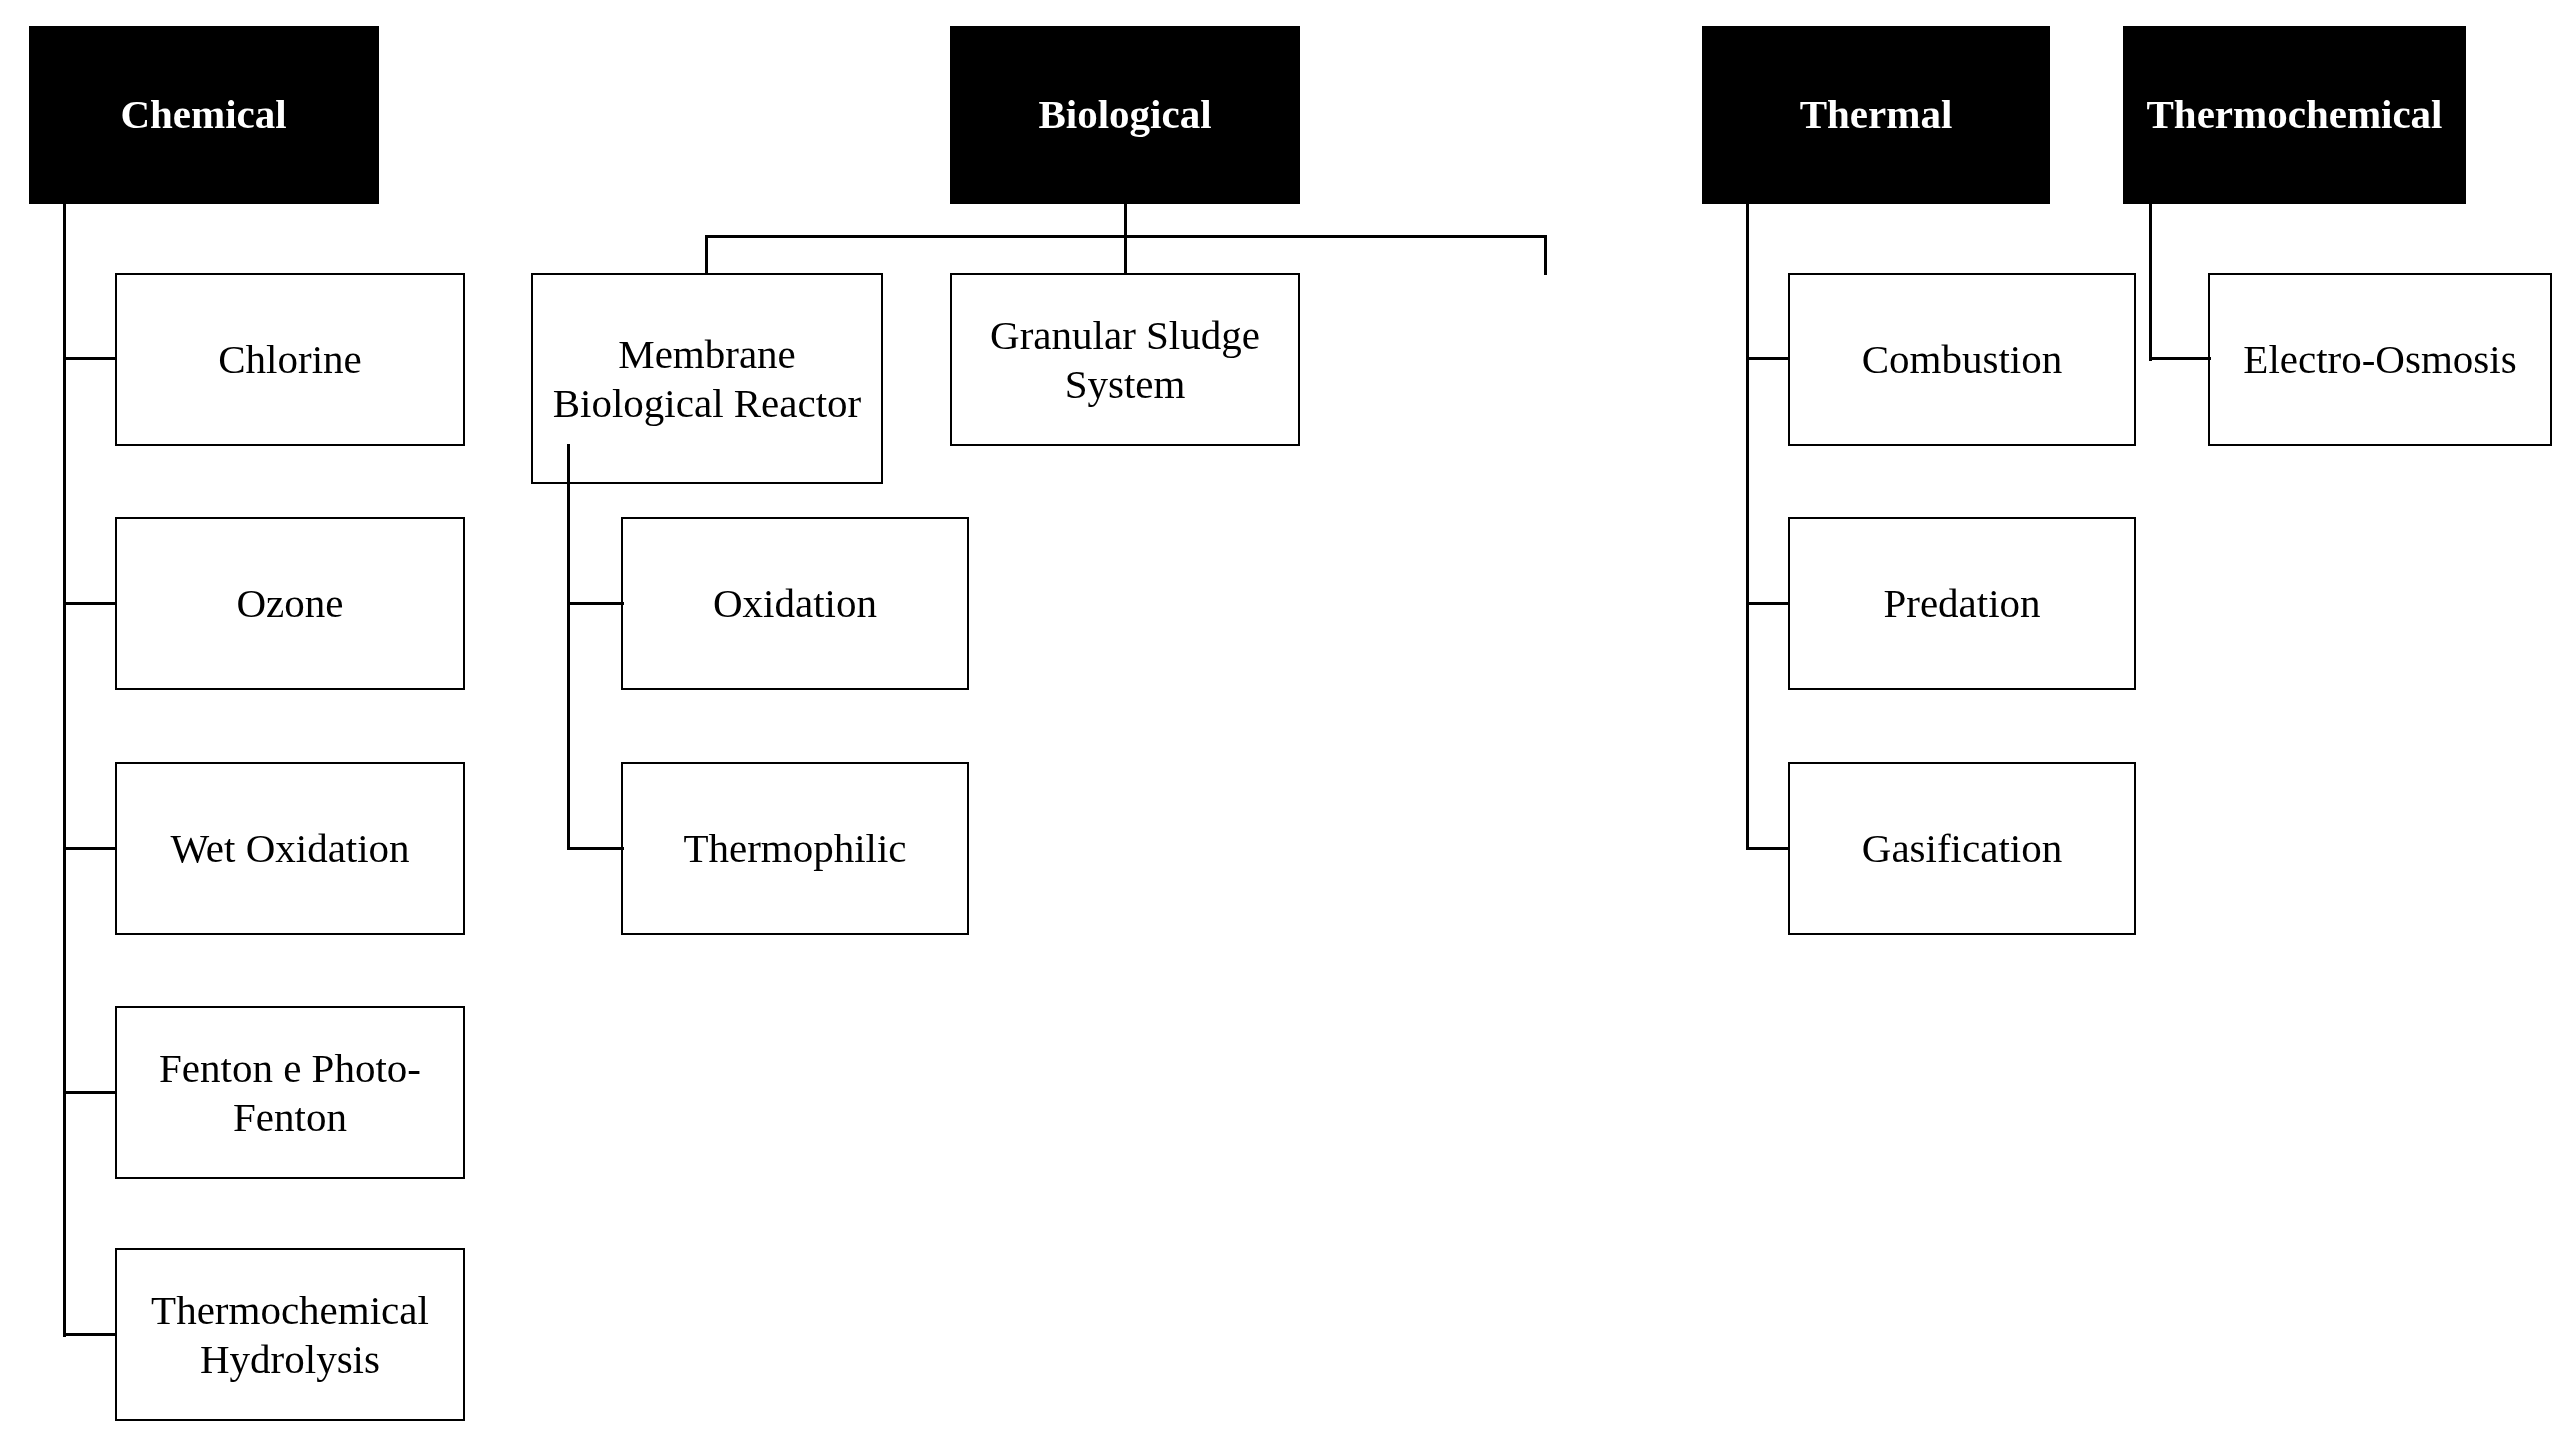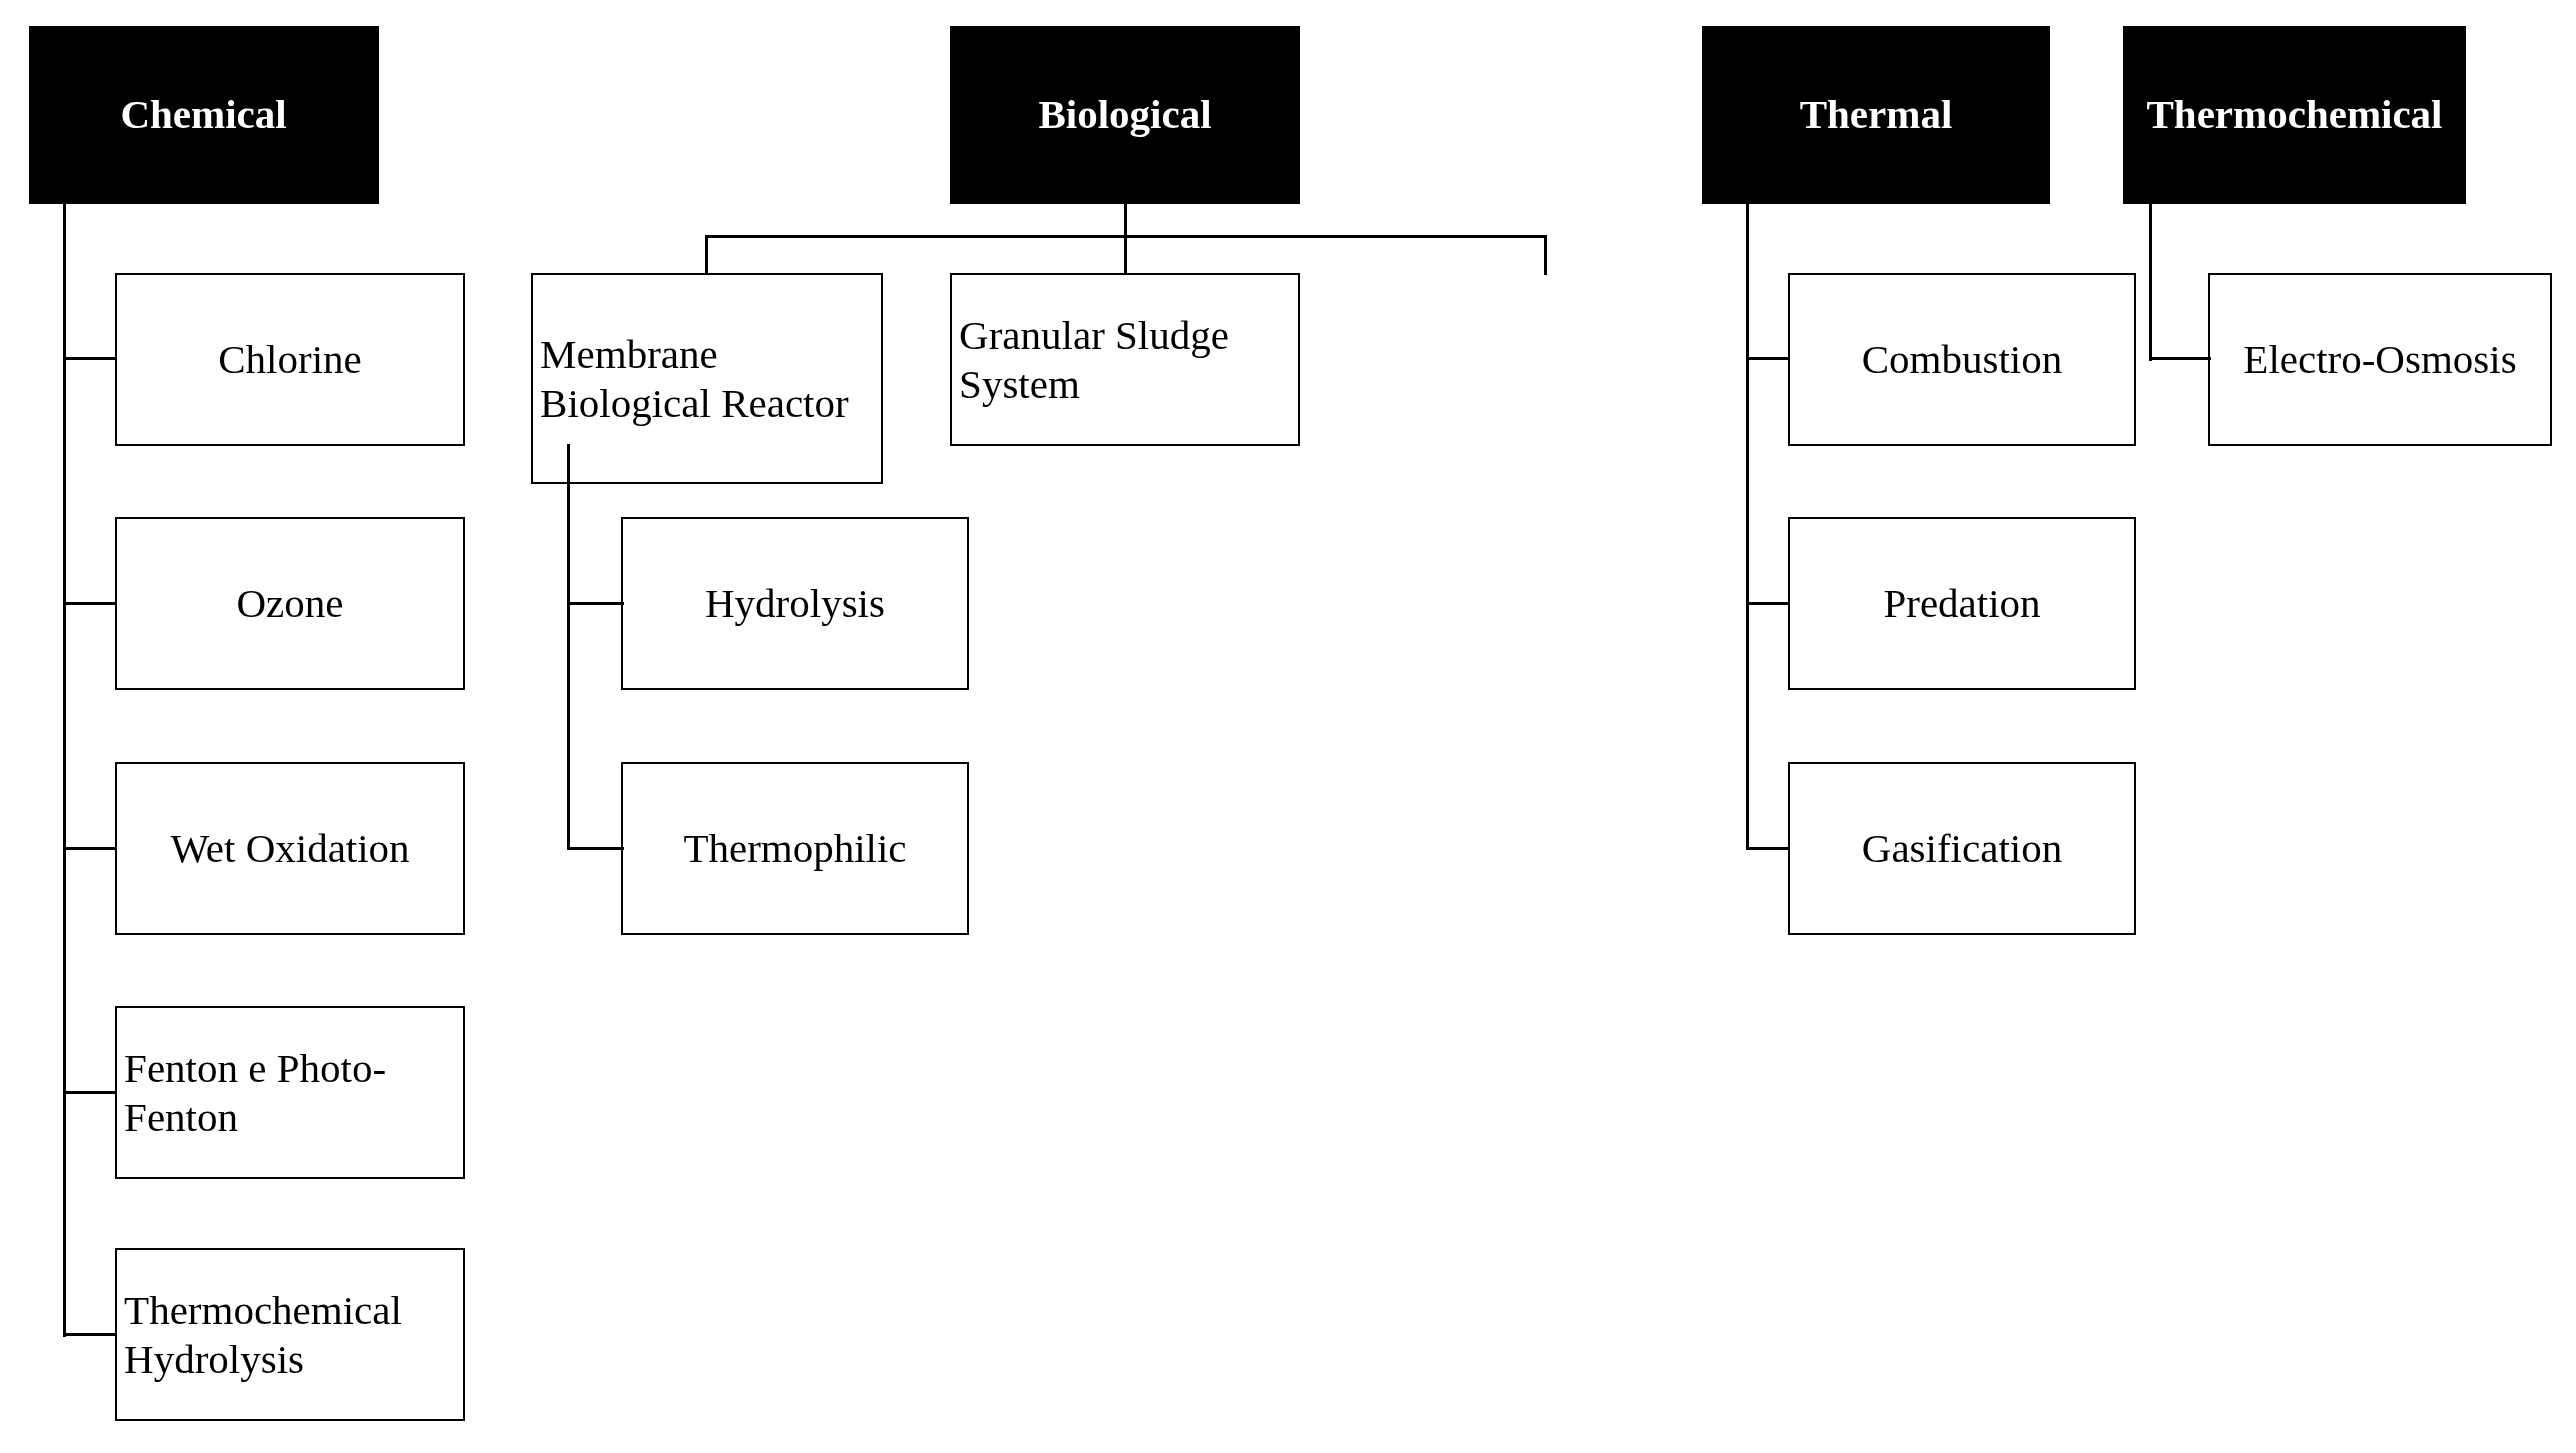--- a/index.html
+++ b/index.html
@@ -14,20 +14,21 @@
     background: #ffffff;
     font-family: "Liberation Serif", "DejaVu Serif", serif;
     overflow: hidden;
   }
   .node {
     position: absolute;
     box-sizing: border-box;
     display: flex;
     align-items: center;
     justify-content: center;
+    text-align: center;
   }
   .header {
     background: #000000;
     color: #ffffff;
     font-weight: bold;
     font-size: 41px;
     line-height: 1.15;
   }
   .child {
     background: #ffffff;
@@ -80,21 +81,21 @@
   </div>
 
   <div class="node child" style="left:531px;top:273px;width:352px;height:211px">
     <span>Membrane Biological Reactor</span>
   </div>
   <div class="node child" style="left:950px;top:273px;width:350px;height:173px">
     <span>Granular Sludge System</span>
   </div>
 
   <div class="node child" style="left:621px;top:517px;width:348px;height:173px">
-    <span>Hydrolysis</span>
+    <span>Oxidation</span>
   </div>
   <div class="node child" style="left:621px;top:762px;width:348px;height:173px">
     <span>Thermophilic</span>
   </div>
 
   <div class="node child" style="left:1788px;top:273px;width:348px;height:173px">
     <span>Combustion</span>
   </div>
   <div class="node child" style="left:1788px;top:517px;width:348px;height:173px">
     <span>Predation</span>

